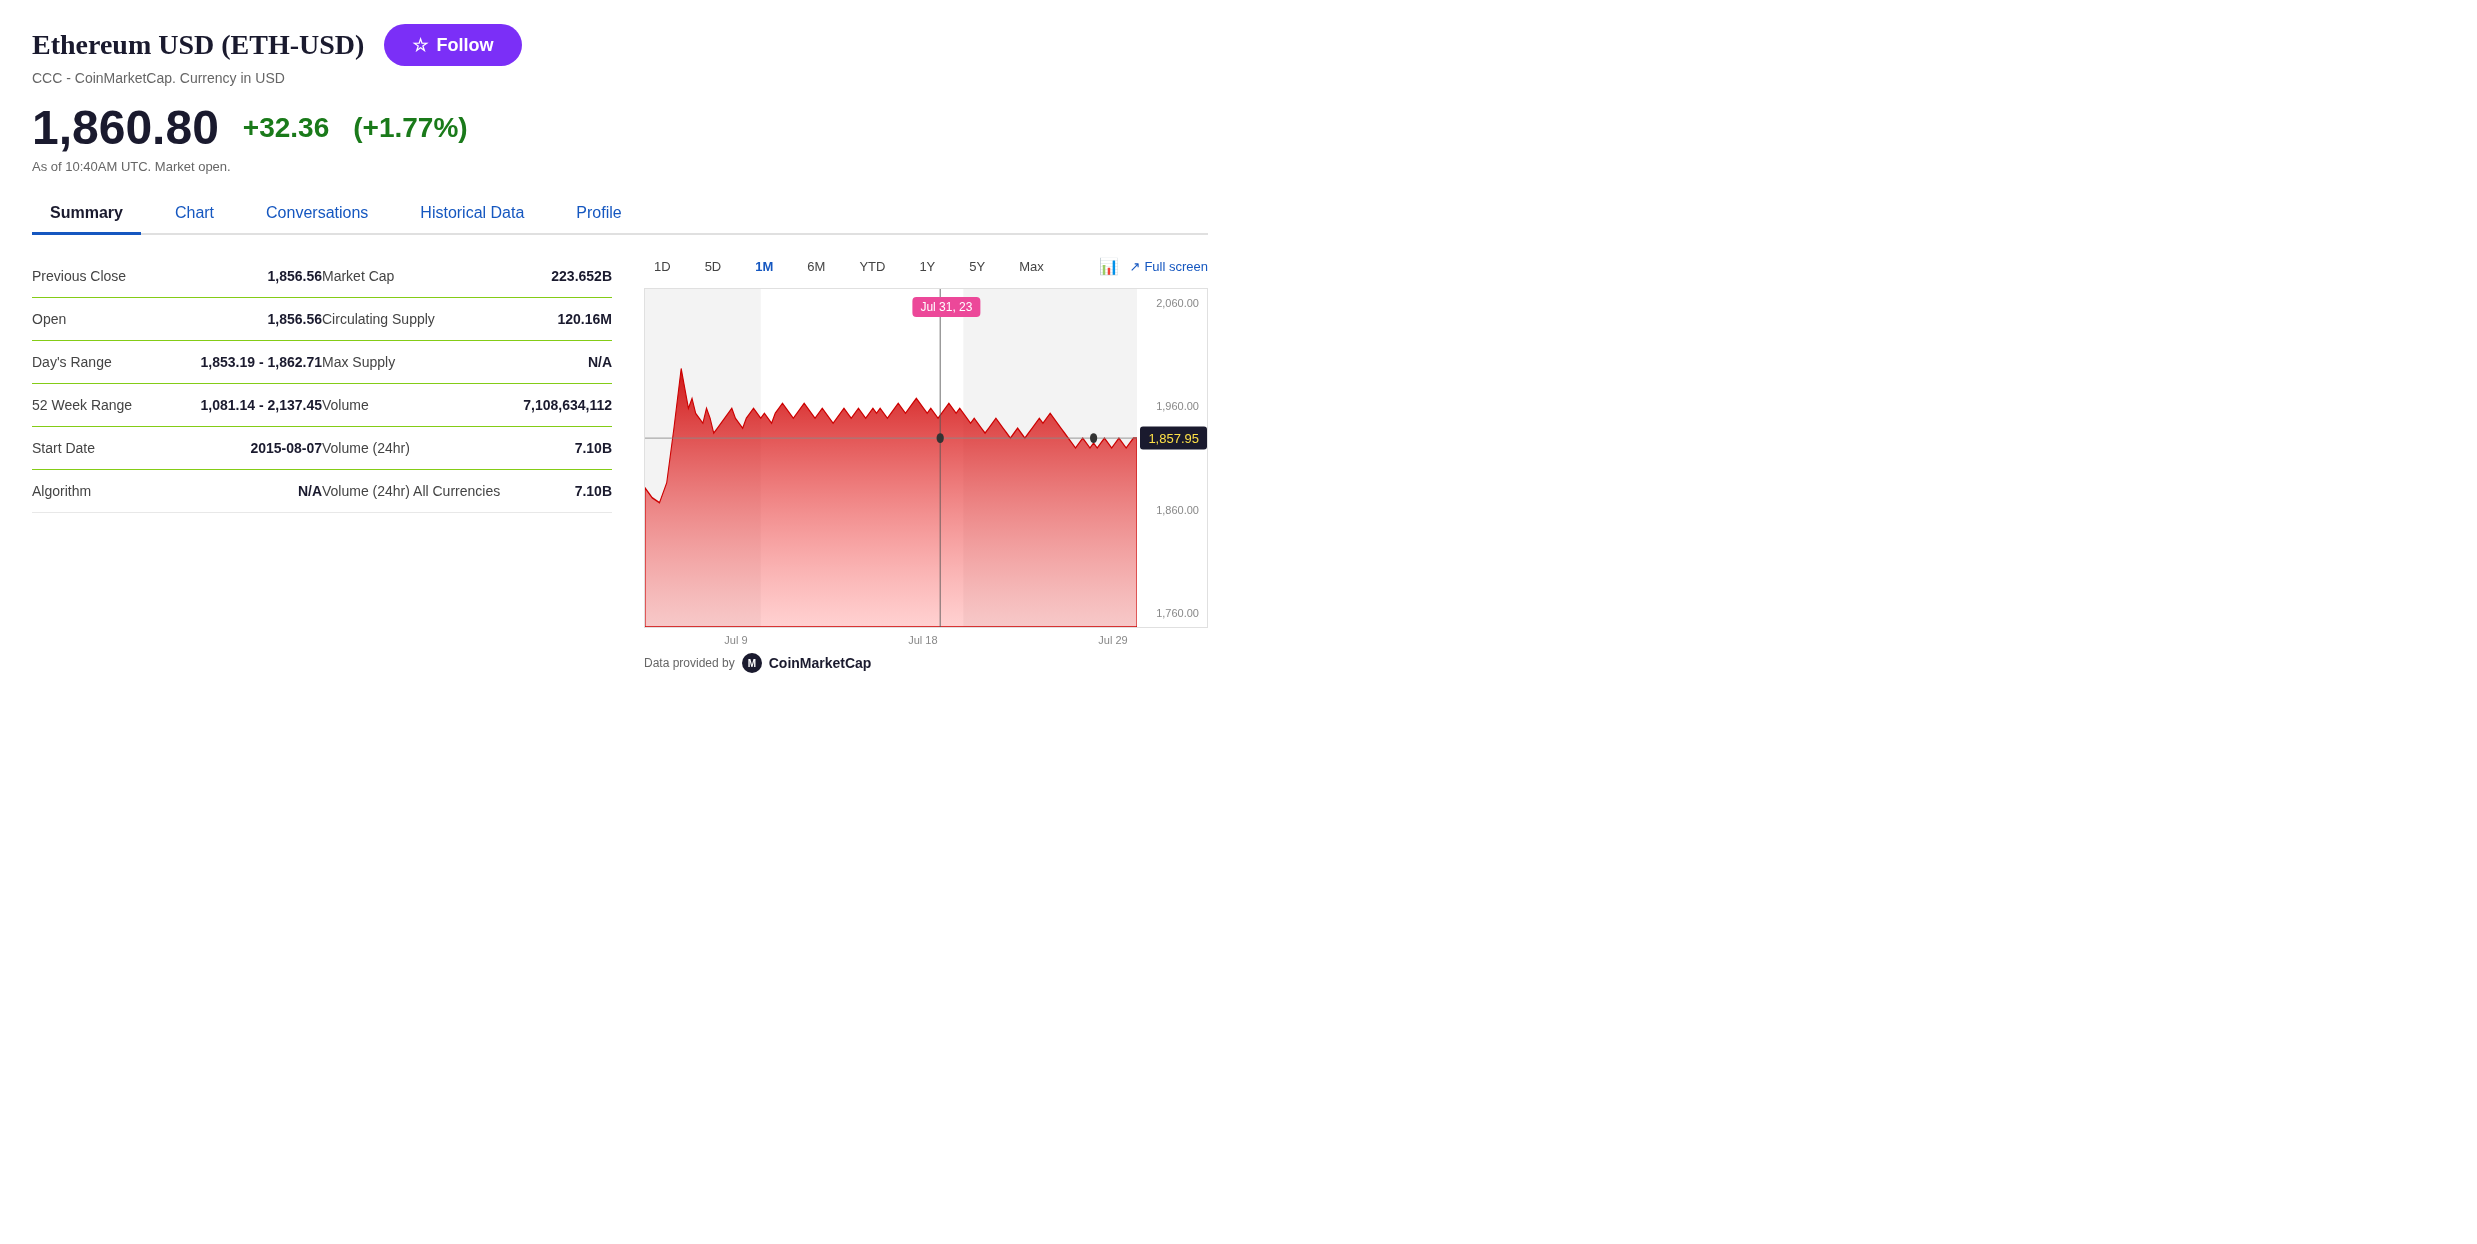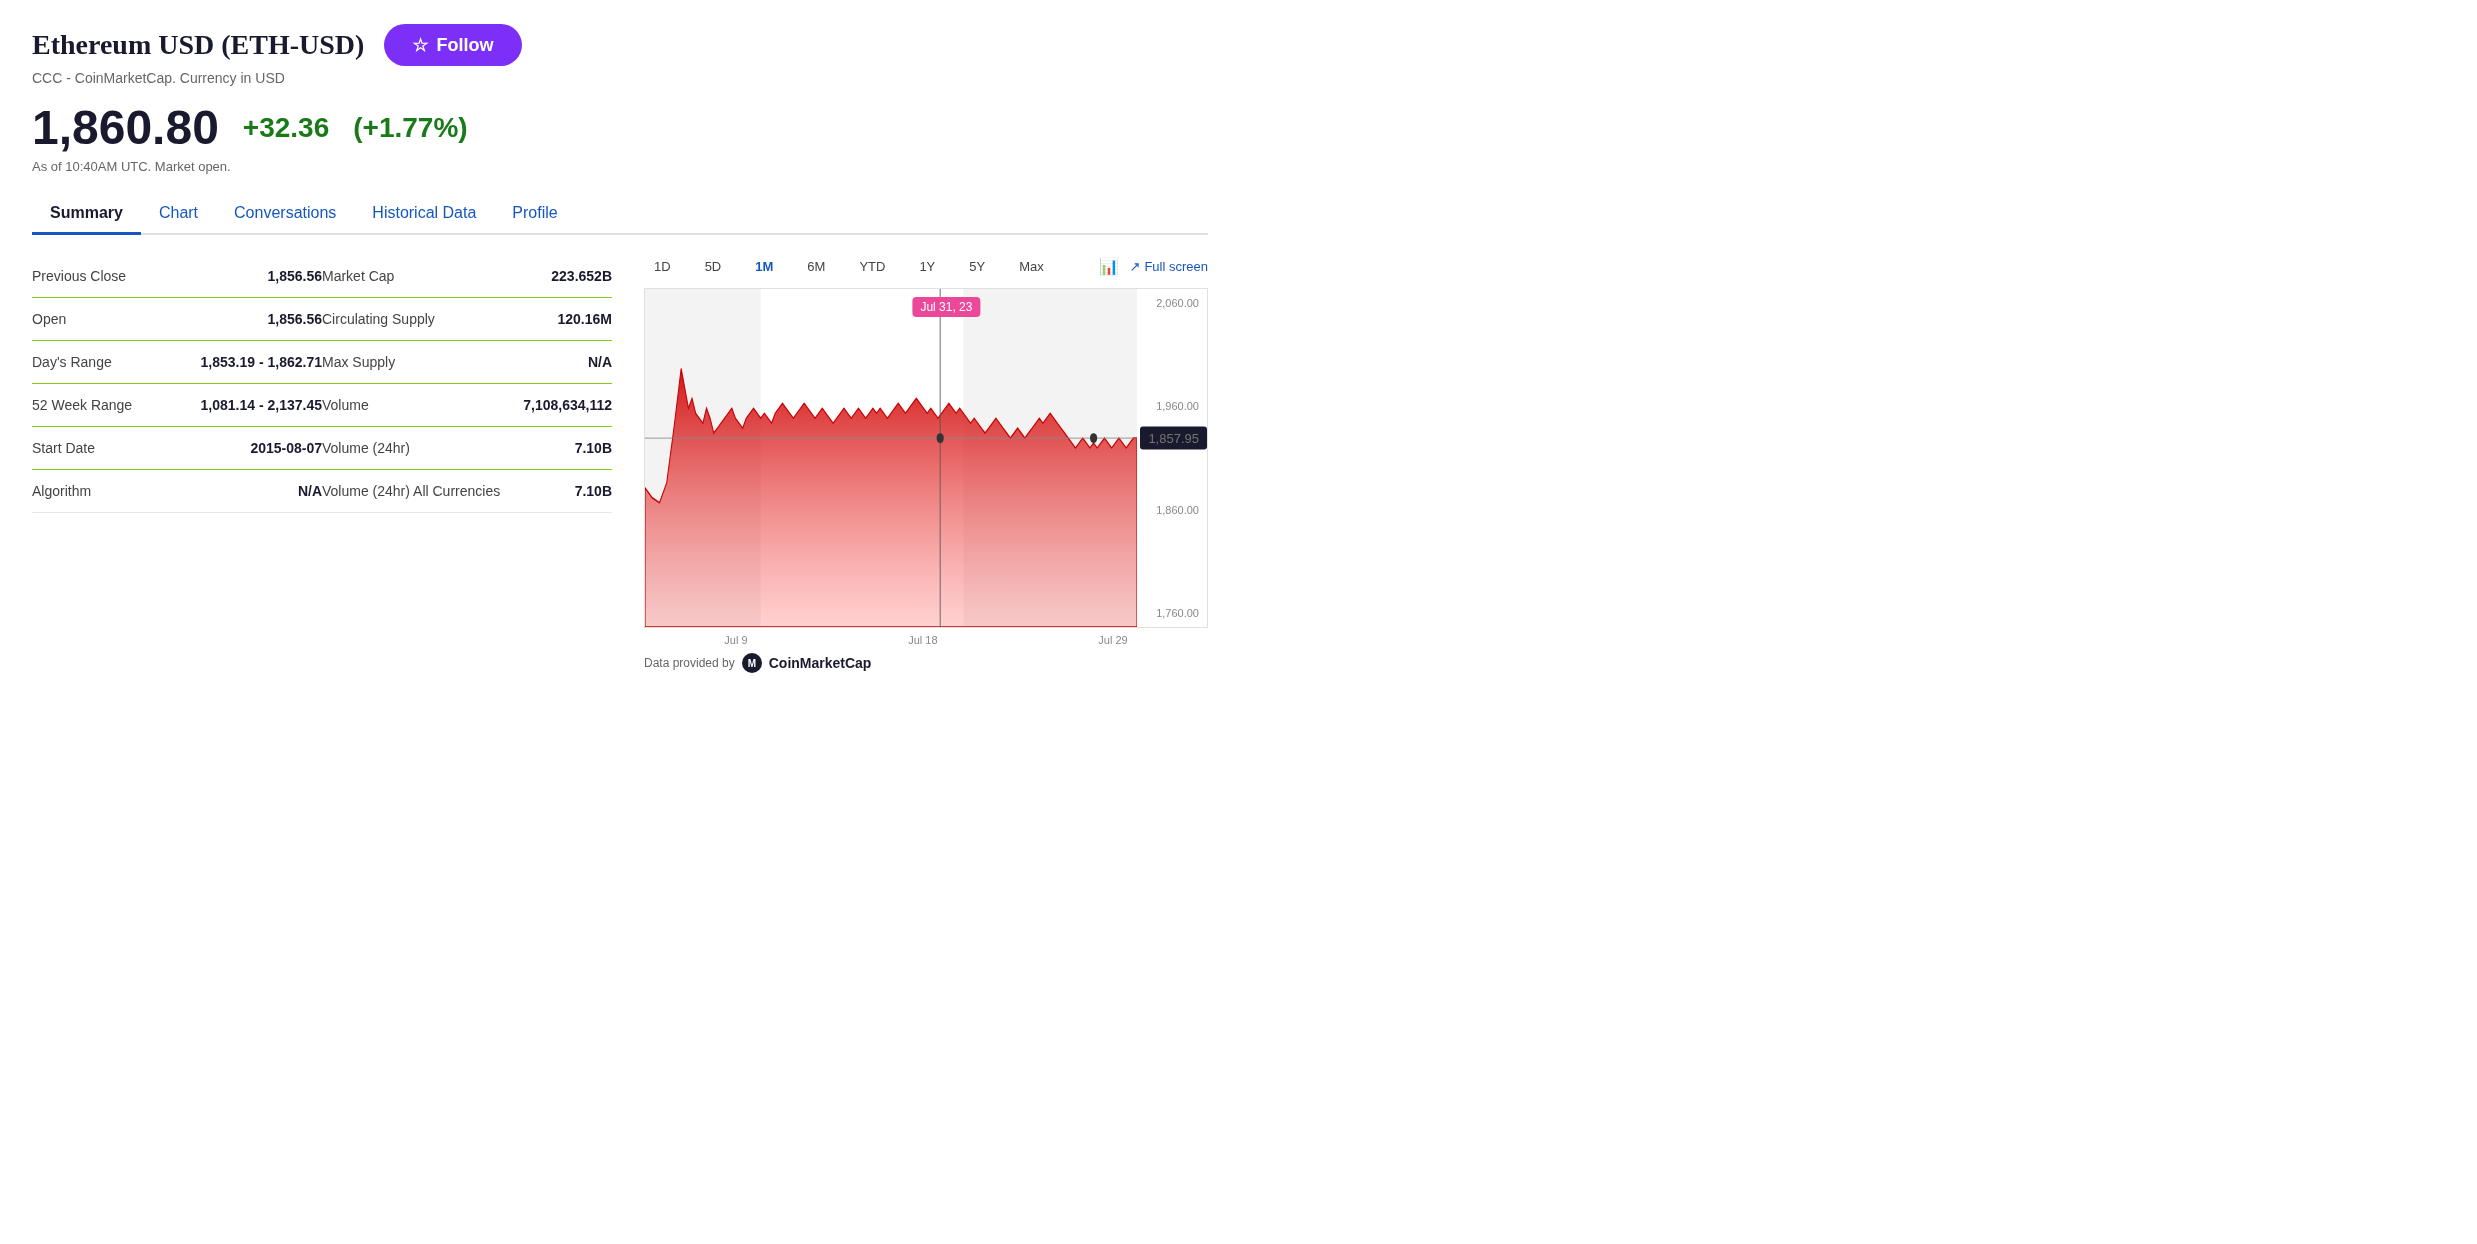--- a/index.html
+++ b/index.html
@@ -23,21 +23,21 @@
     .follow-btn .star { font-size: 18px; }
     .subtitle { font-size: 14px; color: #666; margin-bottom: 14px; }
 
     .price-row { display: flex; align-items: center; gap: 24px; margin-bottom: 4px; }
     .price { font-size: 48px; font-weight: 700; color: #1a1a2e; }
     .change-pos { font-size: 28px; font-weight: 600; color: #1a7a1a; }
     .change-pct { font-size: 28px; font-weight: 600; color: #1a7a1a; }
 
     .as-of { font-size: 13px; color: #666; margin-bottom: 20px; }
 
-    .tabs { display: flex; gap: 0; border-bottom: 2px solid #e0e0e0; margin-bottom: 20px; }
+    .tabs { display: flex; gap: 16px; border-bottom: 2px solid #e0e0e0; margin-bottom: 20px; }
     .tab {
       padding: 10px 18px;
       font-size: 16px;
       cursor: pointer;
       color: #1557c0;
       font-weight: 400;
       border-bottom: 3px solid transparent;
       margin-bottom: -2px;
       text-decoration: none;
     }
@@ -89,21 +89,21 @@
       white-space: nowrap;
       z-index: 10;
       pointer-events: none;
     }
     .chart-price-label {
       position: absolute;
       right: 0;
       top: 50%;
       transform: translateY(-50%);
       background: #1a1a2e;
-      color: #737373;
+      color: #fde047;
       font-size: 13px;
       padding: 4px 8px;
       border-radius: 3px;
       white-space: nowrap;
       z-index: 10;
       pointer-events: none;
     }
 
     .chart-y-axis { position: absolute; right: 0; top: 0; height: 100%; width: 70px; display: flex; flex-direction: column; justify-content: space-between; padding: 8px 4px; pointer-events: none; }
     .y-label { font-size: 11px; color: #888; text-align: right; padding-right: 4px; }

